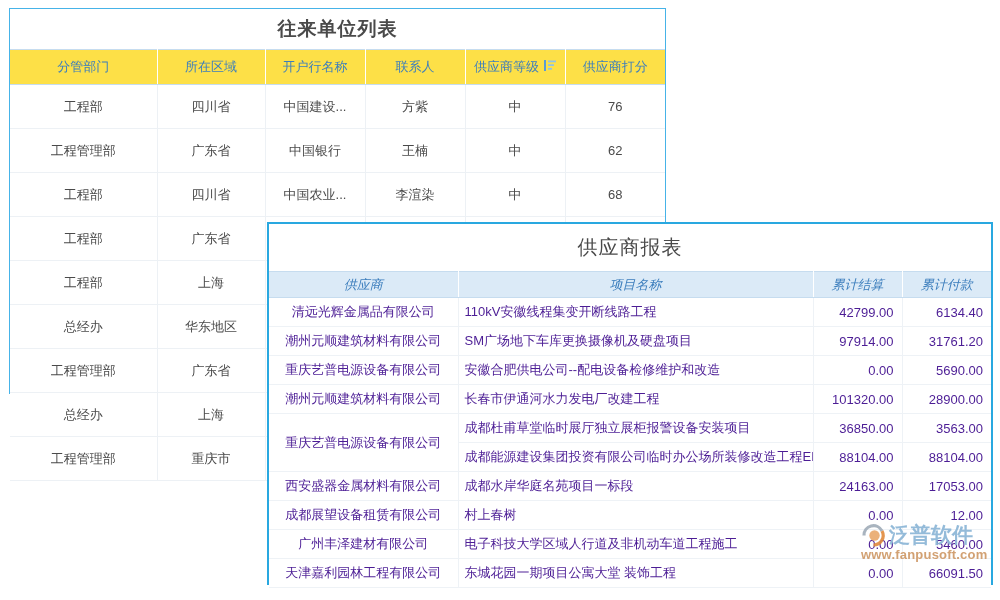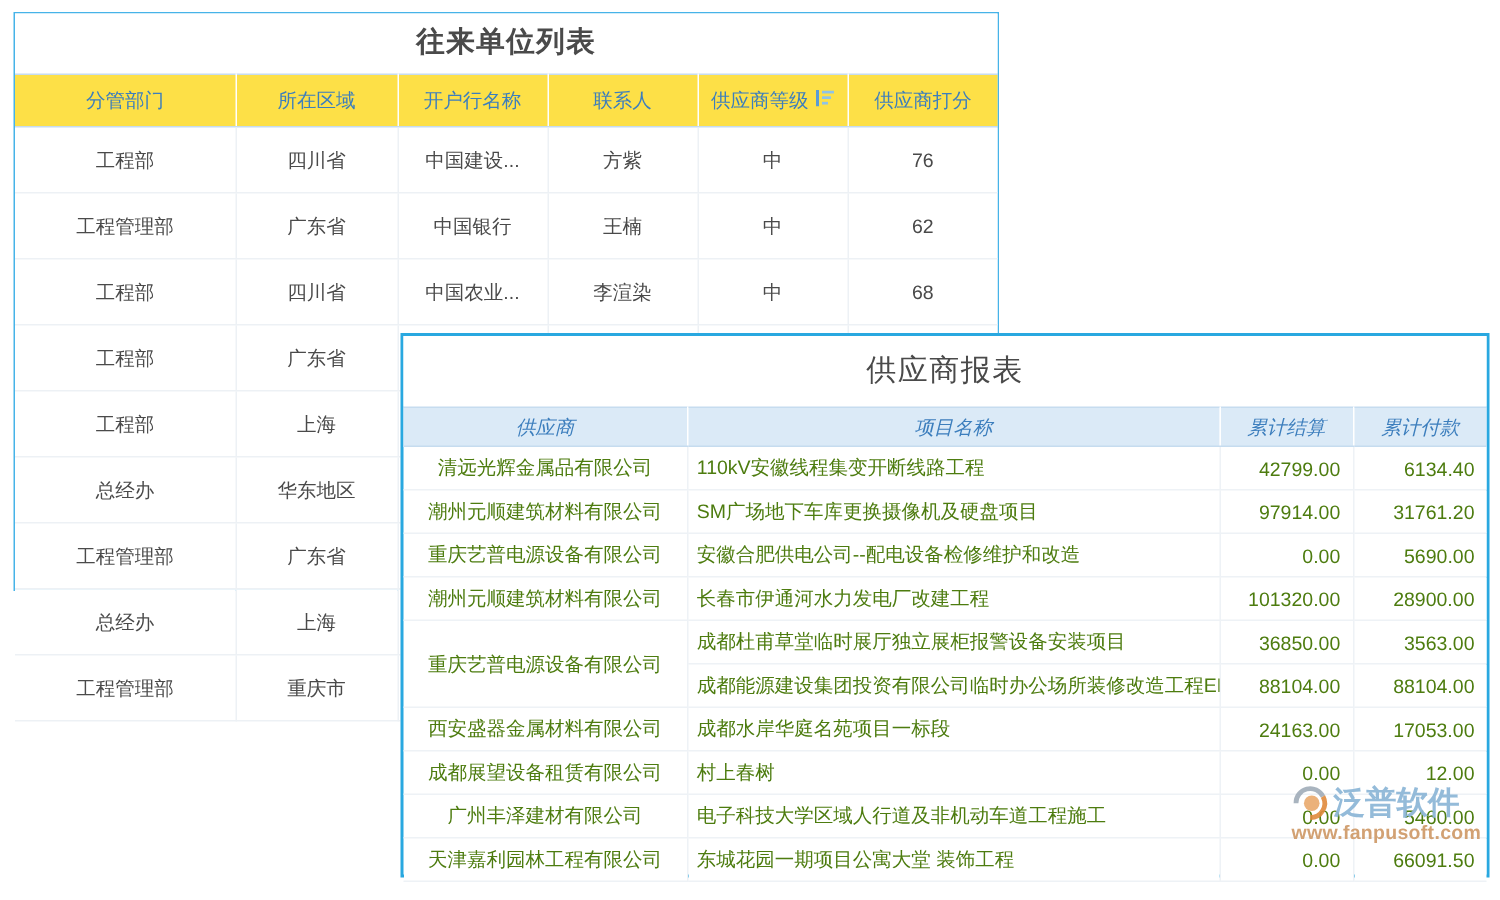--- a/index.html
+++ b/index.html
@@ -80,21 +80,21 @@
     text-align: center;
     border-right: 1px solid #ffffff;
     border-top: 1px solid #c6dcef;
     border-bottom: 1px solid #c6dcef;
     font-style: italic;
   }
   .p2-table th:last-child { border-right: none; }
   .p2-table td {
     height: 29px;
     font-size: 13px;
-    color: #4d7c0f;
+    color: #4c1d95;
     border-right: 1px solid #eef2f6;
     border-bottom: 1px solid #eef2f6;
     background: #ffffff;
     overflow: hidden; white-space: nowrap;
   }
   .p2-table td:last-child { border-right: none; }
   .c-sup  { text-align: center; padding: 0 4px; }
   .c-proj { text-align: left; padding-left: 6px; }
   .c-num  { text-align: right; padding-right: 8px; }
 

